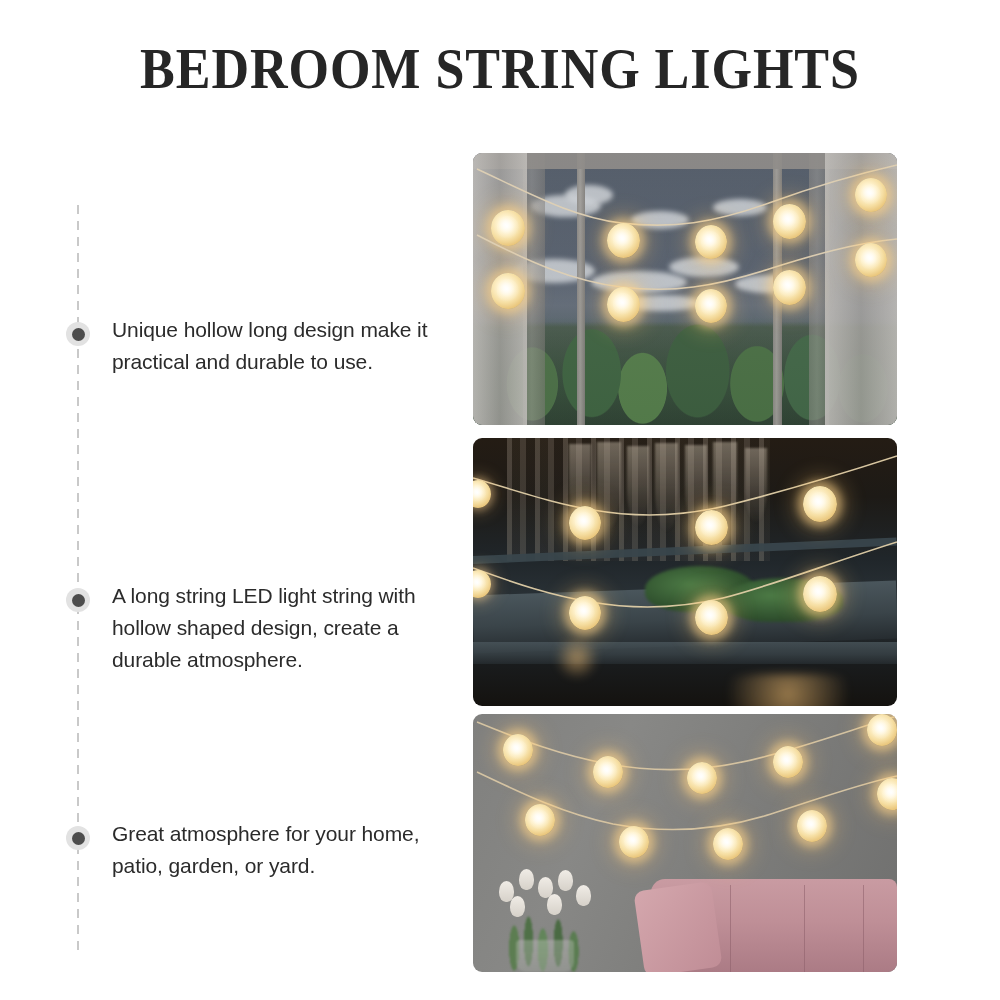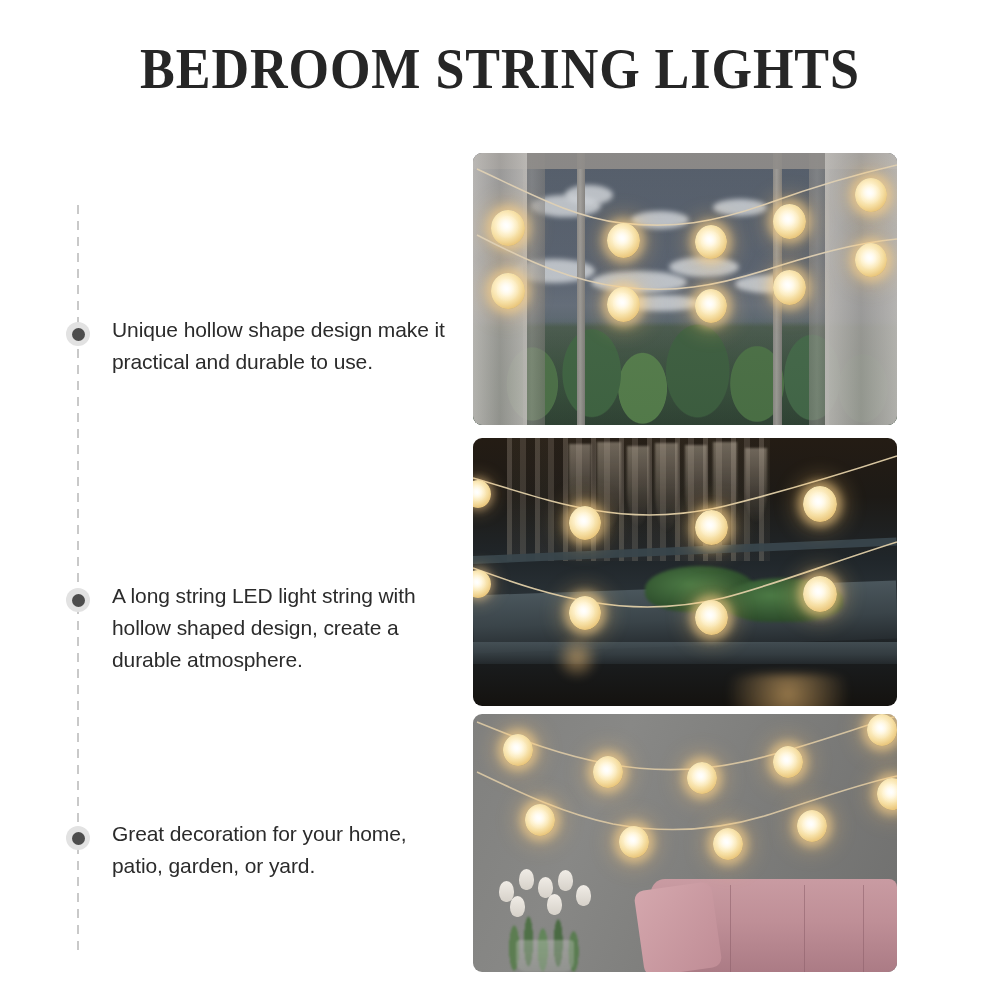--- a/index.html
+++ b/index.html
@@ -283,31 +283,31 @@
 <body>
 
 <div id="page">
 
   <div class="page-title">BEDROOM STRING LIGHTS</div>
 
   <div class="timeline-line"></div>
 
   <div class="feature" style="top:322px;">
     <div class="feature-dot"></div>
-    <div class="feature-text">Unique hollow shape design make it practical and durable to use.</div>
+    <div class="feature-text">Unique hollow long design make it practical and durable to use.</div>
   </div>
 
   <div class="feature" style="top:588px;">
     <div class="feature-dot"></div>
     <div class="feature-text">A long string LED light string with hollow shaped design, create a durable atmosphere.</div>
   </div>
 
   <div class="feature" style="top:826px;">
     <div class="feature-dot"></div>
-    <div class="feature-text">Great decoration for your home, patio, garden, or yard.</div>
+    <div class="feature-text">Great atmosphere for your home, patio, garden, or yard.</div>
   </div>
 
   <div class="photo" id="photo-window">
     <div class="photo-inner">
       <div class="p1-sky"></div>
 
       <div class="p1-cloud" style="left:58px; top:42px; width:70px; height:22px;"></div>
       <div class="p1-cloud" style="left:92px; top:32px; width:48px; height:20px;"></div>
       <div class="p1-cloud" style="left:158px; top:58px; width:58px; height:18px;"></div>
       <div class="p1-cloud" style="left:240px; top:46px; width:54px; height:17px;"></div>

